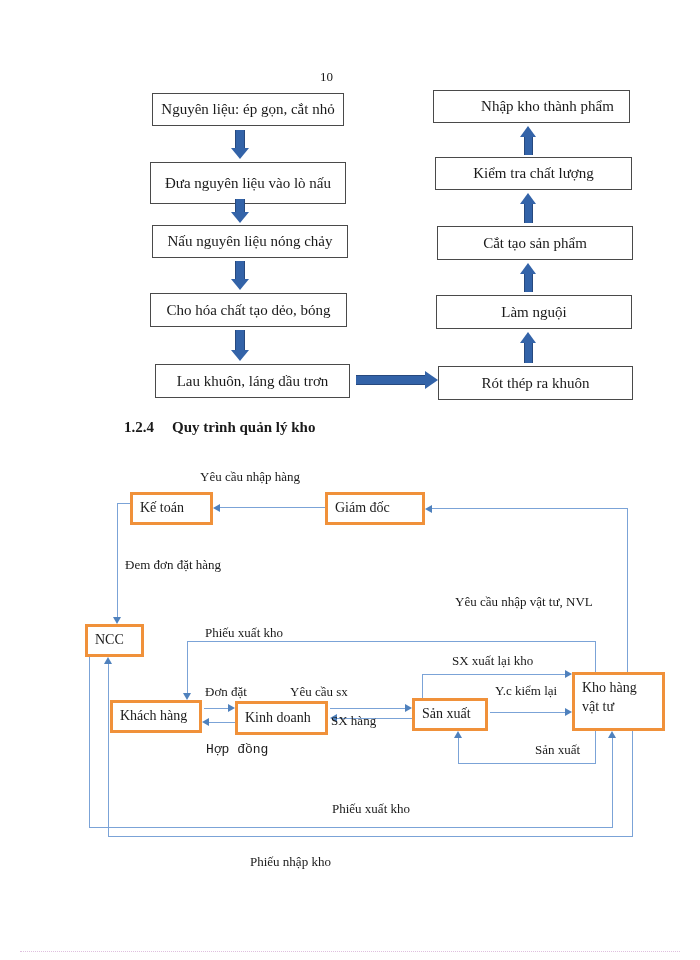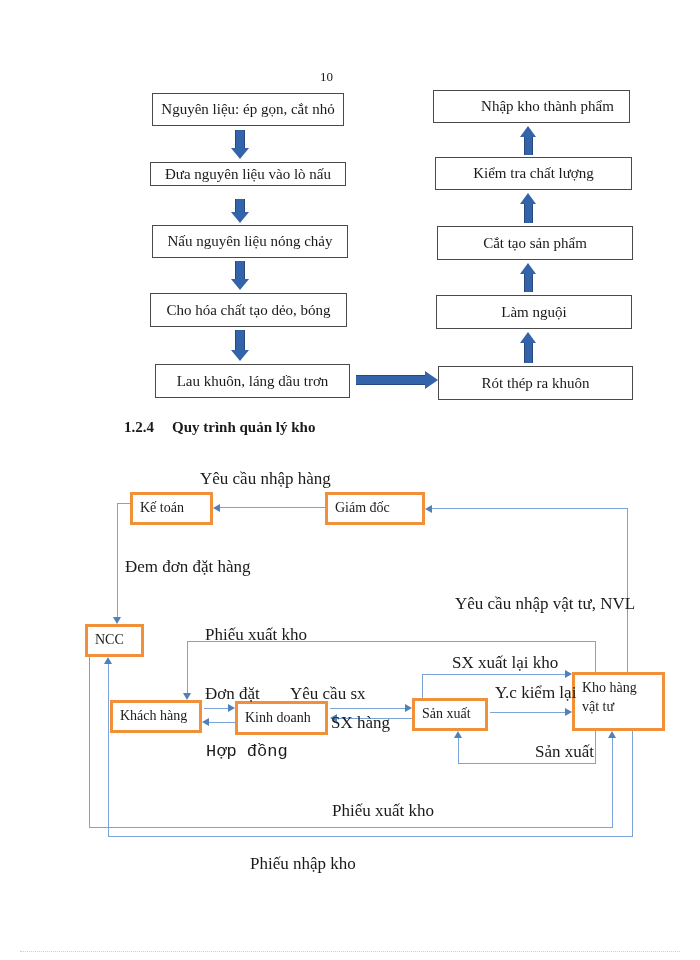--- a/index.html
+++ b/index.html
@@ -18,40 +18,40 @@
   .bup .shaft{width:7px;flex:1;background:#3363a8;border-left:1px solid #27497e;border-right:1px solid #27497e;}
   .bright{display:flex;flex-direction:row;align-items:center;}
   .bright .shaft{height:8px;flex:1;background:#3363a8;border-top:1px solid #27497e;border-bottom:1px solid #27497e;}
   .bright .head{width:0;height:0;border-top:9px solid transparent;border-bottom:9px solid transparent;border-left:13px solid #3363a8;}
   .heading{font-size:15px;font-weight:bold;white-space:nowrap;}
   .heading .num{margin-right:18px;}
   
   .onode{border:3px solid #f0913a;background:#fff;font-size:14px;line-height:1.35;
          display:flex;align-items:center;padding:2px 7px;}
   .onode.topalign{align-items:flex-start;padding-top:4px;}
-  .dlabel{font-size:17px;white-space:nowrap;}
+  .dlabel{font-size:13px;white-space:nowrap;}
   
   .hl{height:1px;background:#7ba3d7;}
   .vl{width:1px;background:#7ba3d7;}
   .ah{width:0;height:0;}
   .ah-left{border-top:4px solid transparent;border-bottom:4px solid transparent;border-right:7px solid #4f81bd;}
   .ah-right{border-top:4px solid transparent;border-bottom:4px solid transparent;border-left:7px solid #4f81bd;}
   .ah-up{border-left:4px solid transparent;border-right:4px solid transparent;border-bottom:7px solid #4f81bd;}
   .ah-down{border-left:4px solid transparent;border-right:4px solid transparent;border-top:7px solid #4f81bd;}
   .pagebreak{border-top:1px dotted #dfc0df;}
 </style>
 </head>
 <body>
 
 <div class="page">
 
   <div class="abs pagenum" style="left:320px;top:44px;margin-top:25px;">10</div>
 
   <div class="abs fbox" style="left:152px;top:93px;width:192px;height:33px;">Nguyên liệu: ép gọn, cắt nhỏ</div>
-  <div class="abs fbox" style="left:150px;top:162px;width:196px;height:24px;">Đưa nguyên liệu vào lò nấu</div>
+  <div class="abs fbox" style="left:150px;top:162px;width:196px;height:42px;">Đưa nguyên liệu vào lò nấu</div>
   <div class="abs fbox" style="left:152px;top:225px;width:196px;height:33px;">Nấu nguyên liệu nóng chảy</div>
   <div class="abs fbox" style="left:155px;top:364px;width:195px;height:34px;">Lau khuôn, láng dầu trơn</div>
   <div class="abs fbox" style="left:150px;top:293px;width:197px;height:34px;">Cho hóa chất tạo dẻo, bóng</div>
 
   <div class="abs bdown" style="left:231px;top:130px;width:18px;height:29px;">
       <div class="shaft"></div>
       <div class="head"></div>
     </div>
   <div class="abs bdown" style="left:231px;top:199px;width:18px;height:24px;">
       <div class="shaft"></div>

